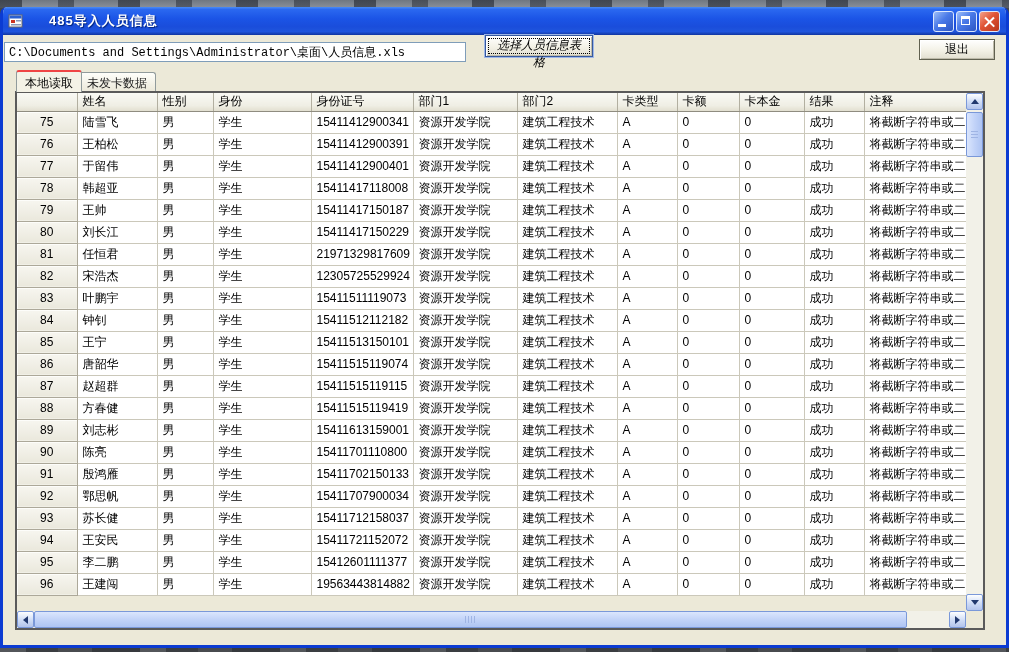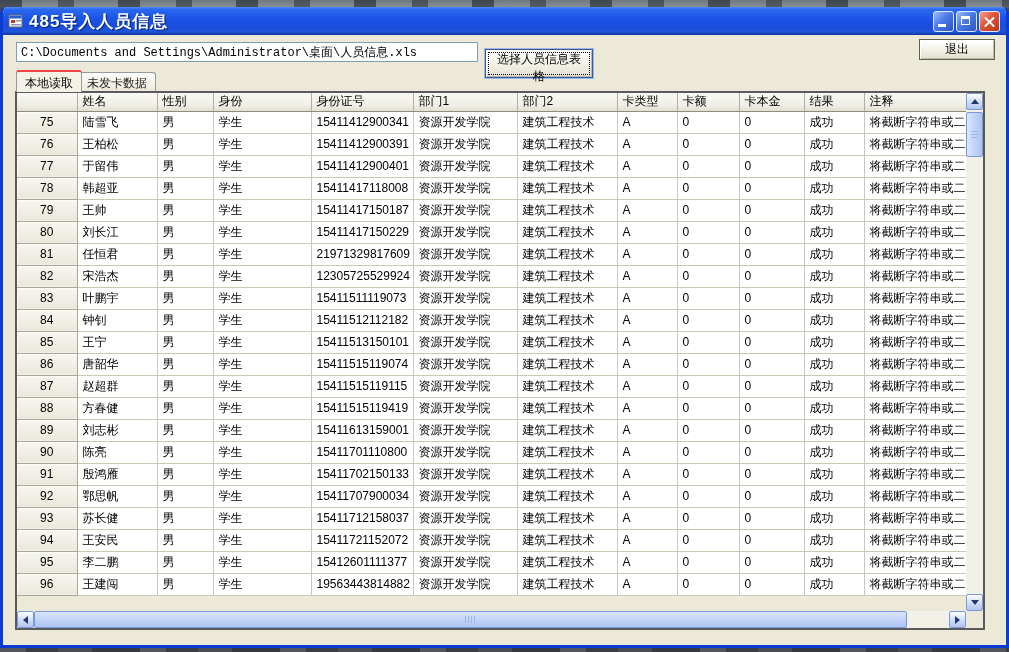--- a/index.html
+++ b/index.html
@@ -14,42 +14,42 @@
   .bg-strip-bottom{position:absolute;left:0;top:648px;width:1009px;height:4px;
     background:repeating-linear-gradient(90deg,#53565a 0 26px,#3a3d41 26px 58px,#484b4f 58px 92px,#36393d 92px 140px);}
 
   
   .window{position:absolute;left:0;top:7px;width:1009px;height:641px;box-sizing:border-box;
     border:3px solid #0b3bd2;border-top:none;border-radius:7px 7px 0 0;background:#ece9d8;overflow:hidden;}
   .titlebar{position:relative;height:28px;
     background:linear-gradient(180deg,#4b8cf5 0%,#2a68f0 9%,#1b54e6 42%,#1a4ddb 70%,#1f55dd 88%,#10359f 100%);
     display:flex;align-items:center;padding-left:5px;}
   .app-icon{width:16px;height:16px;margin-right:5px;flex:0 0 auto;}
-  .title-text{color:#fff;font-size:17px;font-weight:bold;letter-spacing:1px;text-shadow:1px 1px 1px #00227a;}
+  .title-text{color:#fff;font-size:13px;font-weight:bold;letter-spacing:1px;text-shadow:1px 1px 1px #00227a;margin-left:20px;}
   .win-controls{position:absolute;right:6px;top:4px;display:flex;gap:2px;}
   .wbtn{width:21px;height:21px;border-radius:3px;box-sizing:border-box;border:1px solid #dce8fd;position:relative;}
   .wbtn.min,.wbtn.max{background:linear-gradient(135deg,#9cbdf8 0%,#4a7ae8 45%,#2b55c4 100%);}
   .wbtn.close{background:linear-gradient(135deg,#f4a28b 0%,#e05435 45%,#b8371c 100%);}
   .glyph-min{position:absolute;left:4px;bottom:4px;width:8px;height:3px;background:#fff;}
   .glyph-max{position:absolute;left:4px;top:4px;width:9px;height:9px;box-sizing:border-box;border:1px solid #fff;border-top:3px solid #fff;}
   .glyph-x1,.glyph-x2{position:absolute;left:3px;top:9px;width:13px;height:2.4px;background:#fff;}
   .glyph-x1{transform:rotate(45deg);}
   .glyph-x2{transform:rotate(-45deg);}
 
   .client{position:relative;width:1003px;height:610px;background:#ece9d8;}
 
   
-  .path-input{position:absolute;left:13px;top:7px;width:462px;height:20px;box-sizing:border-box;
+  .path-input{position:absolute;left:1px;top:7px;width:462px;height:20px;box-sizing:border-box;
     border:1px solid #7f9db9;background:#fff;font-family:"Liberation Mono","DejaVu Sans Mono",monospace;
     font-size:12px;padding:2px 4px;color:#000;}
   .btn{position:absolute;box-sizing:border-box;font-size:12px;color:#000;cursor:default;
     background:linear-gradient(180deg,#ffffff,#f3f1e6 55%,#e2dfd0);
     border:1px solid #60604f;box-shadow:inset 1px 1px 0 #fff,inset -1px -1px 0 #bdbaa9;}
-  .select-btn{left:482px;top:14px;width:108px;height:29px;border:1px solid #35589e;
-    outline:1px dotted #000;outline-offset:-4px;box-shadow:0 0 0 1px #9fb8e8,inset 1px 1px 0 #fff,inset -1px -1px 0 #bdbaa9;}
+  .select-btn{left:482px;top:0;width:108px;height:22px;border:1px solid #35589e;
+    outline:1px dotted #000;outline-offset:-4px;box-shadow:0 0 0 1px #9fb8e8,inset 1px 1px 0 #fff,inset -1px -1px 0 #bdbaa9;font-style:italic;}
   .exit-btn{left:916px;top:4px;width:76px;height:21px;}
 
   
   .tabs{position:absolute;left:13px;top:35px;height:21px;}
   .tab{position:absolute;box-sizing:border-box;font-size:12px;padding:3px 8px 0 8px;
     border:1px solid #919b9c;border-bottom:none;border-radius:3px 3px 0 0;
     background:linear-gradient(#fefefa,#ece9da);white-space:nowrap;}
   .tab.active{left:0;top:0;height:22px;border-top:2px solid #ef4444;background:#f4f2e6;z-index:2;padding-top:3px;}
   .tab.inactive{left:62px;top:2px;height:19px;padding-top:2px;color:#222;}
 

